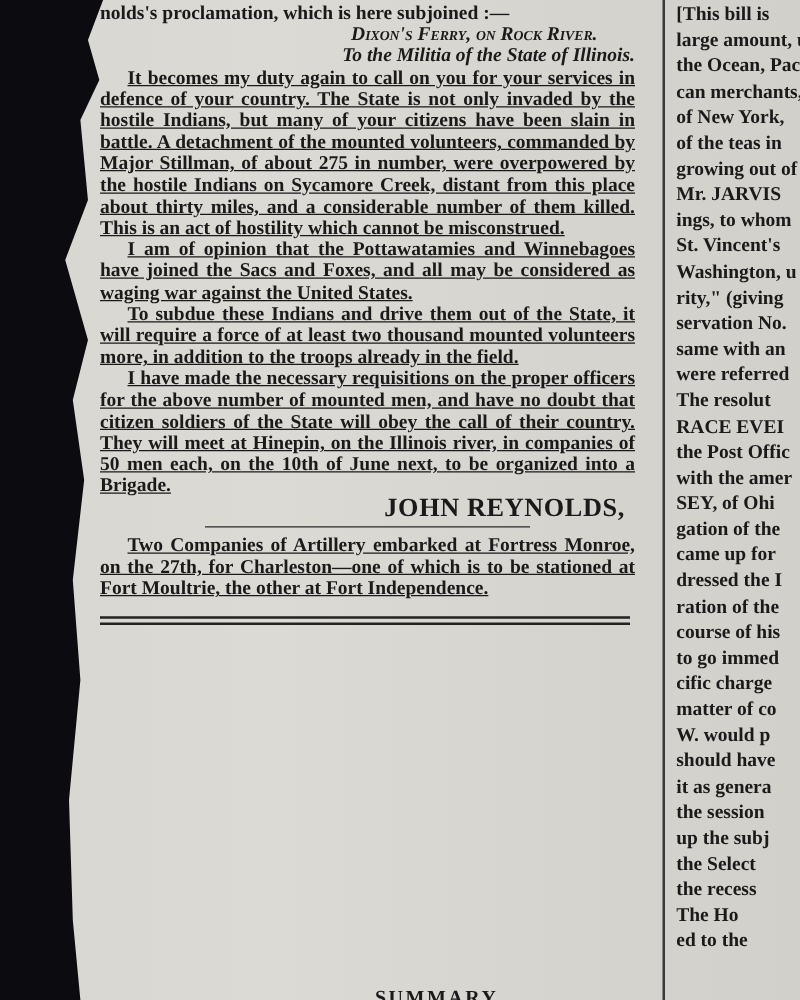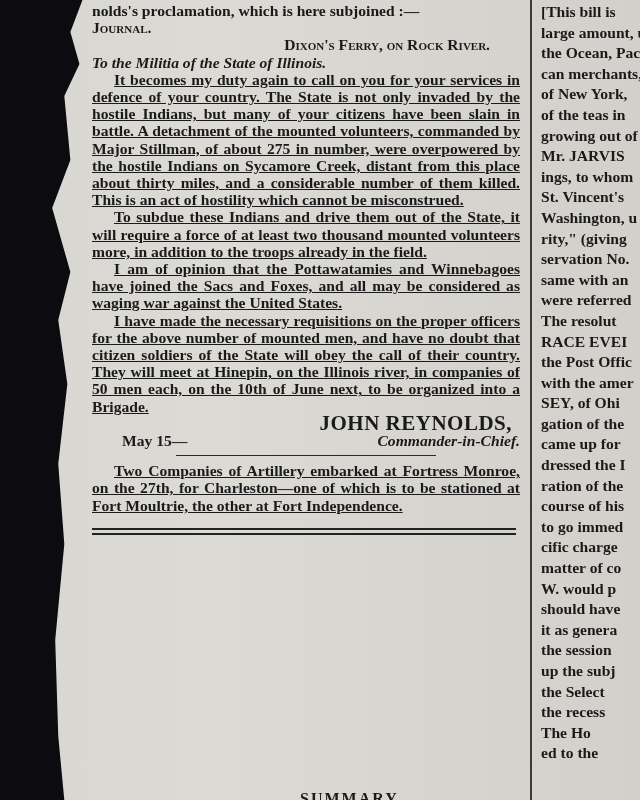--- a/index.html
+++ b/index.html
@@ -8,28 +8,28 @@
     background: #0c0c10;
     font-family: "Liberation Serif", "DejaVu Serif", serif;
     color: #1b1a1a;
   }
   .paper {
     position: absolute; left: 34px; top: 0; width: 606px; height: 800px;
     background: linear-gradient(90deg, #d9d7d2 0%, #dcdad5 30%, #d6d4cf 70%, #d2d0cb 100%);
     clip-path: polygon(8% 0, 100% 0, 100% 100%, 5% 100%, 4% 92%, 3.5% 80%, 5% 68%, 4% 58%, 5.5% 48%, 4% 40%, 6% 34%, 3% 26%, 6% 20%, 5% 12%, 7.5% 8%, 6% 4%);
   }
   .col-main {
-    position: absolute; left: 92px; top: 2px; width: 428px;
+    position: absolute; left: 80px; top: 2px; width: 428px;
     font-size: 15.6px; line-height: 17.2px; text-align: justify;
   }
   .col-main p { margin: 0; }
   .indent { text-indent: 22px; text-decoration: underline; }
   .sc { font-variant: small-caps; }
-  .dateline { text-align: right; padding-right: 30px; font-variant: small-caps; font-weight: bold; }
-  .address { text-align: left; font-style: italic; font-weight: bold; }
+  .dateline { text-align: right; padding-right: 30px; font-variant: small-caps; font-weight: bold; font-style: italic; }
+  .address { text-align: right; font-style: italic; font-weight: bold; }
   .sig-name { text-align: right; font-weight: bold; padding-right: 8px; letter-spacing: 0.5px; font-size: 21px; margin-top: 1px; }
   .sig-row { display: flex; justify-content: space-between; font-weight: bold; padding-left: 30px; }
   .sig-row .title { font-style: italic; }
   .rule { border-top: 1.5px solid #2a2a2a; margin: 6px auto 6px auto; width: 260px; }
   .double-rule { margin-top: 14px; border-top: 2px solid #222; border-bottom: 2px solid #222; height: 3px; width: 424px; }
   .divider {
     position: absolute; left: 530px; top: 0; width: 2px; height: 800px;
     background: #3a3a3a;
   }
   .col-right {
@@ -42,32 +42,27 @@
   }
   .main-text { font-weight: bold; }
 </style>
 </head>
 <body>
 
 <div class="paper"></div>
 
 <div class="col-main main-text">
   <p>nolds's proclamation, which is here subjoined :—</p>
-  <p class="sc">Journal.</p>
   <p class="dateline">Dixon's Ferry, on Rock River.</p>
   <p class="address">To the Militia of the State of Illinois.</p>
   <p class="indent">It becomes my duty again to call on you for your services in defence of your country. The State is not only invaded by the hostile Indians, but many of your citizens have been slain in battle. A detachment of the mounted volunteers, commanded by Major Stillman, of about 275 in number, were overpowered by the hostile Indians on Sycamore Creek, distant from this place about thirty miles, and a considerable number of them killed. This is an act of hostility which cannot be misconstrued.</p>
+  <p class="indent">I am of opinion that the Pottawatamies and Winnebagoes have joined the Sacs and Foxes, and all may be considered as waging war against the United States.</p>
   <p class="indent">To subdue these Indians and drive them out of the State, it will require a force of at least two thousand mounted volunteers more, in addition to the troops already in the field.</p>
-  <p class="indent">I am of opinion that the Pottawatamies and Winnebagoes have joined the Sacs and Foxes, and all may be considered as waging war against the United States.</p>
   <p class="indent">I have made the necessary requisitions on the proper officers for the above number of mounted men, and have no doubt that citizen soldiers of the State will obey the call of their country. They will meet at Hinepin, on the Illinois river, in companies of 50 men each, on the 10th of June next, to be organized into a Brigade.</p>
   <p class="sig-name">JOHN REYNOLDS,</p>
-  <div class="sig-row">
-    <span>May 15—</span>
-    <span class="title">Commander-in-Chief.</span>
-  </div>
   <div class="rule"></div>
   <p class="indent">Two Companies of Artillery embarked at Fortress Monroe, on the 27th, for Charleston—one of which is to be stationed at Fort Moultrie, the other at Fort Independence.</p>
   <div class="double-rule"></div>
 </div>
 
 <div class="next-heading">SUMMARY</div>
 
 <div class="divider"></div>
 
 <div class="col-right main-text" id="rightcol">

